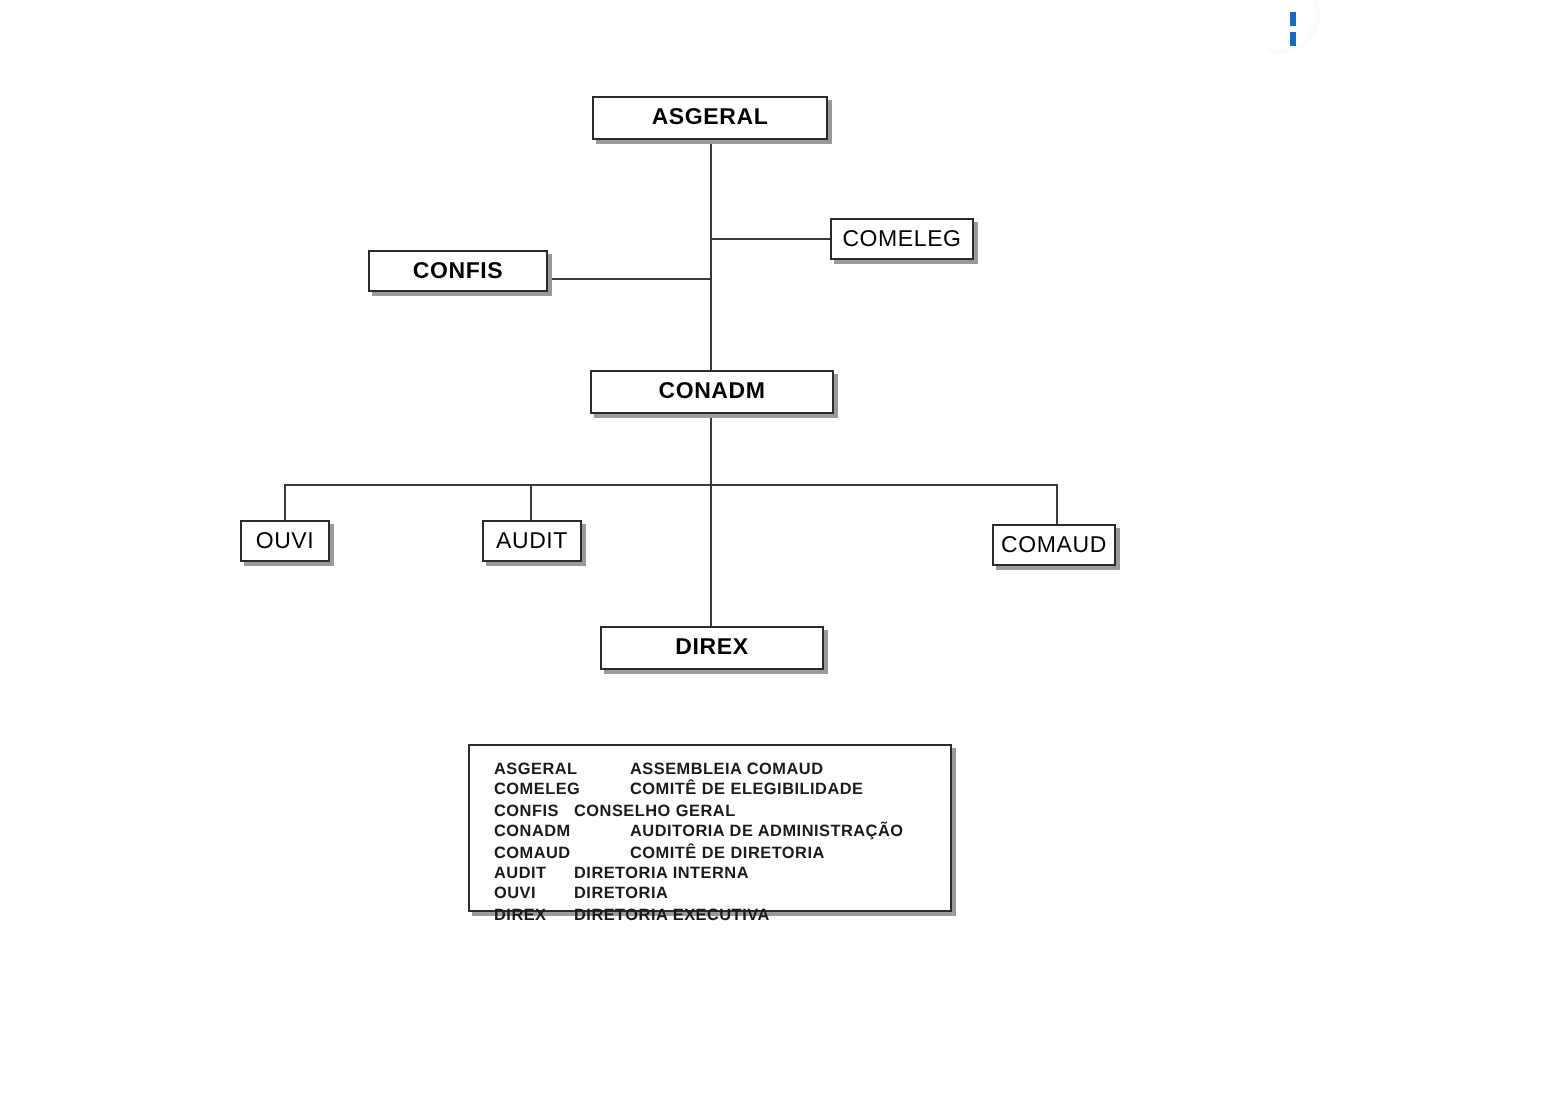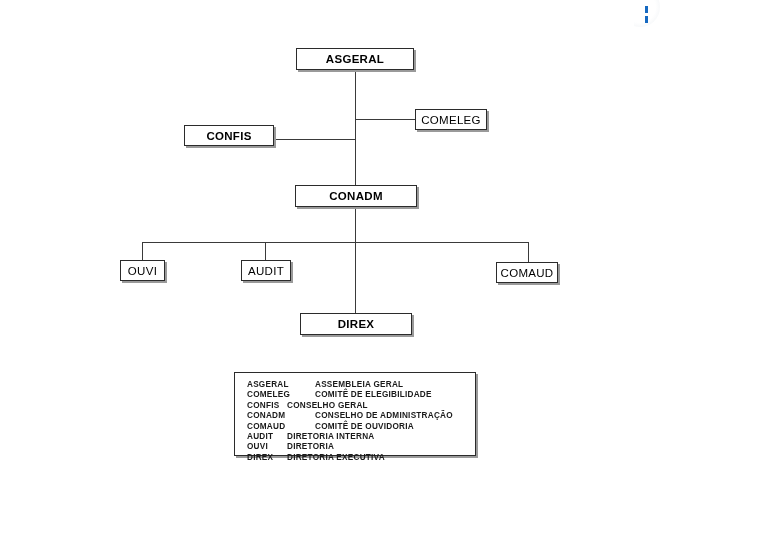--- a/index.html
+++ b/index.html
@@ -148,37 +148,37 @@
   </div>
 
   <div class="node bold" style="left:300px; top:313px; width:112px; height:22px;">
     <span>DIREX</span>
   </div>
 
   <div id="legend" style="left:234px; top:372px; width:242px; height:84px;">
 
   <div class="legend-row wide">
         <span class="legend-abbr">ASGERAL</span>
-        <span class="legend-desc">ASSEMBLEIA GERAL</span>
+        <span class="legend-desc">ASSEMBLEIA COMAUD</span>
       </div>
       <div class="legend-row wide">
         <span class="legend-abbr">COMELEG</span>
         <span class="legend-desc">COMITÊ DE ELEGIBILIDADE</span>
       </div>
       <div class="legend-row narrow">
         <span class="legend-abbr">CONFIS</span>
         <span class="legend-desc">CONSELHO GERAL</span>
       </div>
       <div class="legend-row wide">
         <span class="legend-abbr">CONADM</span>
-        <span class="legend-desc">CONSELHO DE ADMINISTRAÇÃO</span>
+        <span class="legend-desc">AUDITORIA DE ADMINISTRAÇÃO</span>
       </div>
       <div class="legend-row wide">
         <span class="legend-abbr">COMAUD</span>
-        <span class="legend-desc">COMITÊ DE OUVIDORIA</span>
+        <span class="legend-desc">COMITÊ DE DIRETORIA</span>
       </div>
       <div class="legend-row narrow">
         <span class="legend-abbr">AUDIT</span>
         <span class="legend-desc">DIRETORIA INTERNA</span>
       </div>
       <div class="legend-row narrow">
         <span class="legend-abbr">OUVI</span>
         <span class="legend-desc">DIRETORIA</span>
       </div>
       <div class="legend-row narrow">

